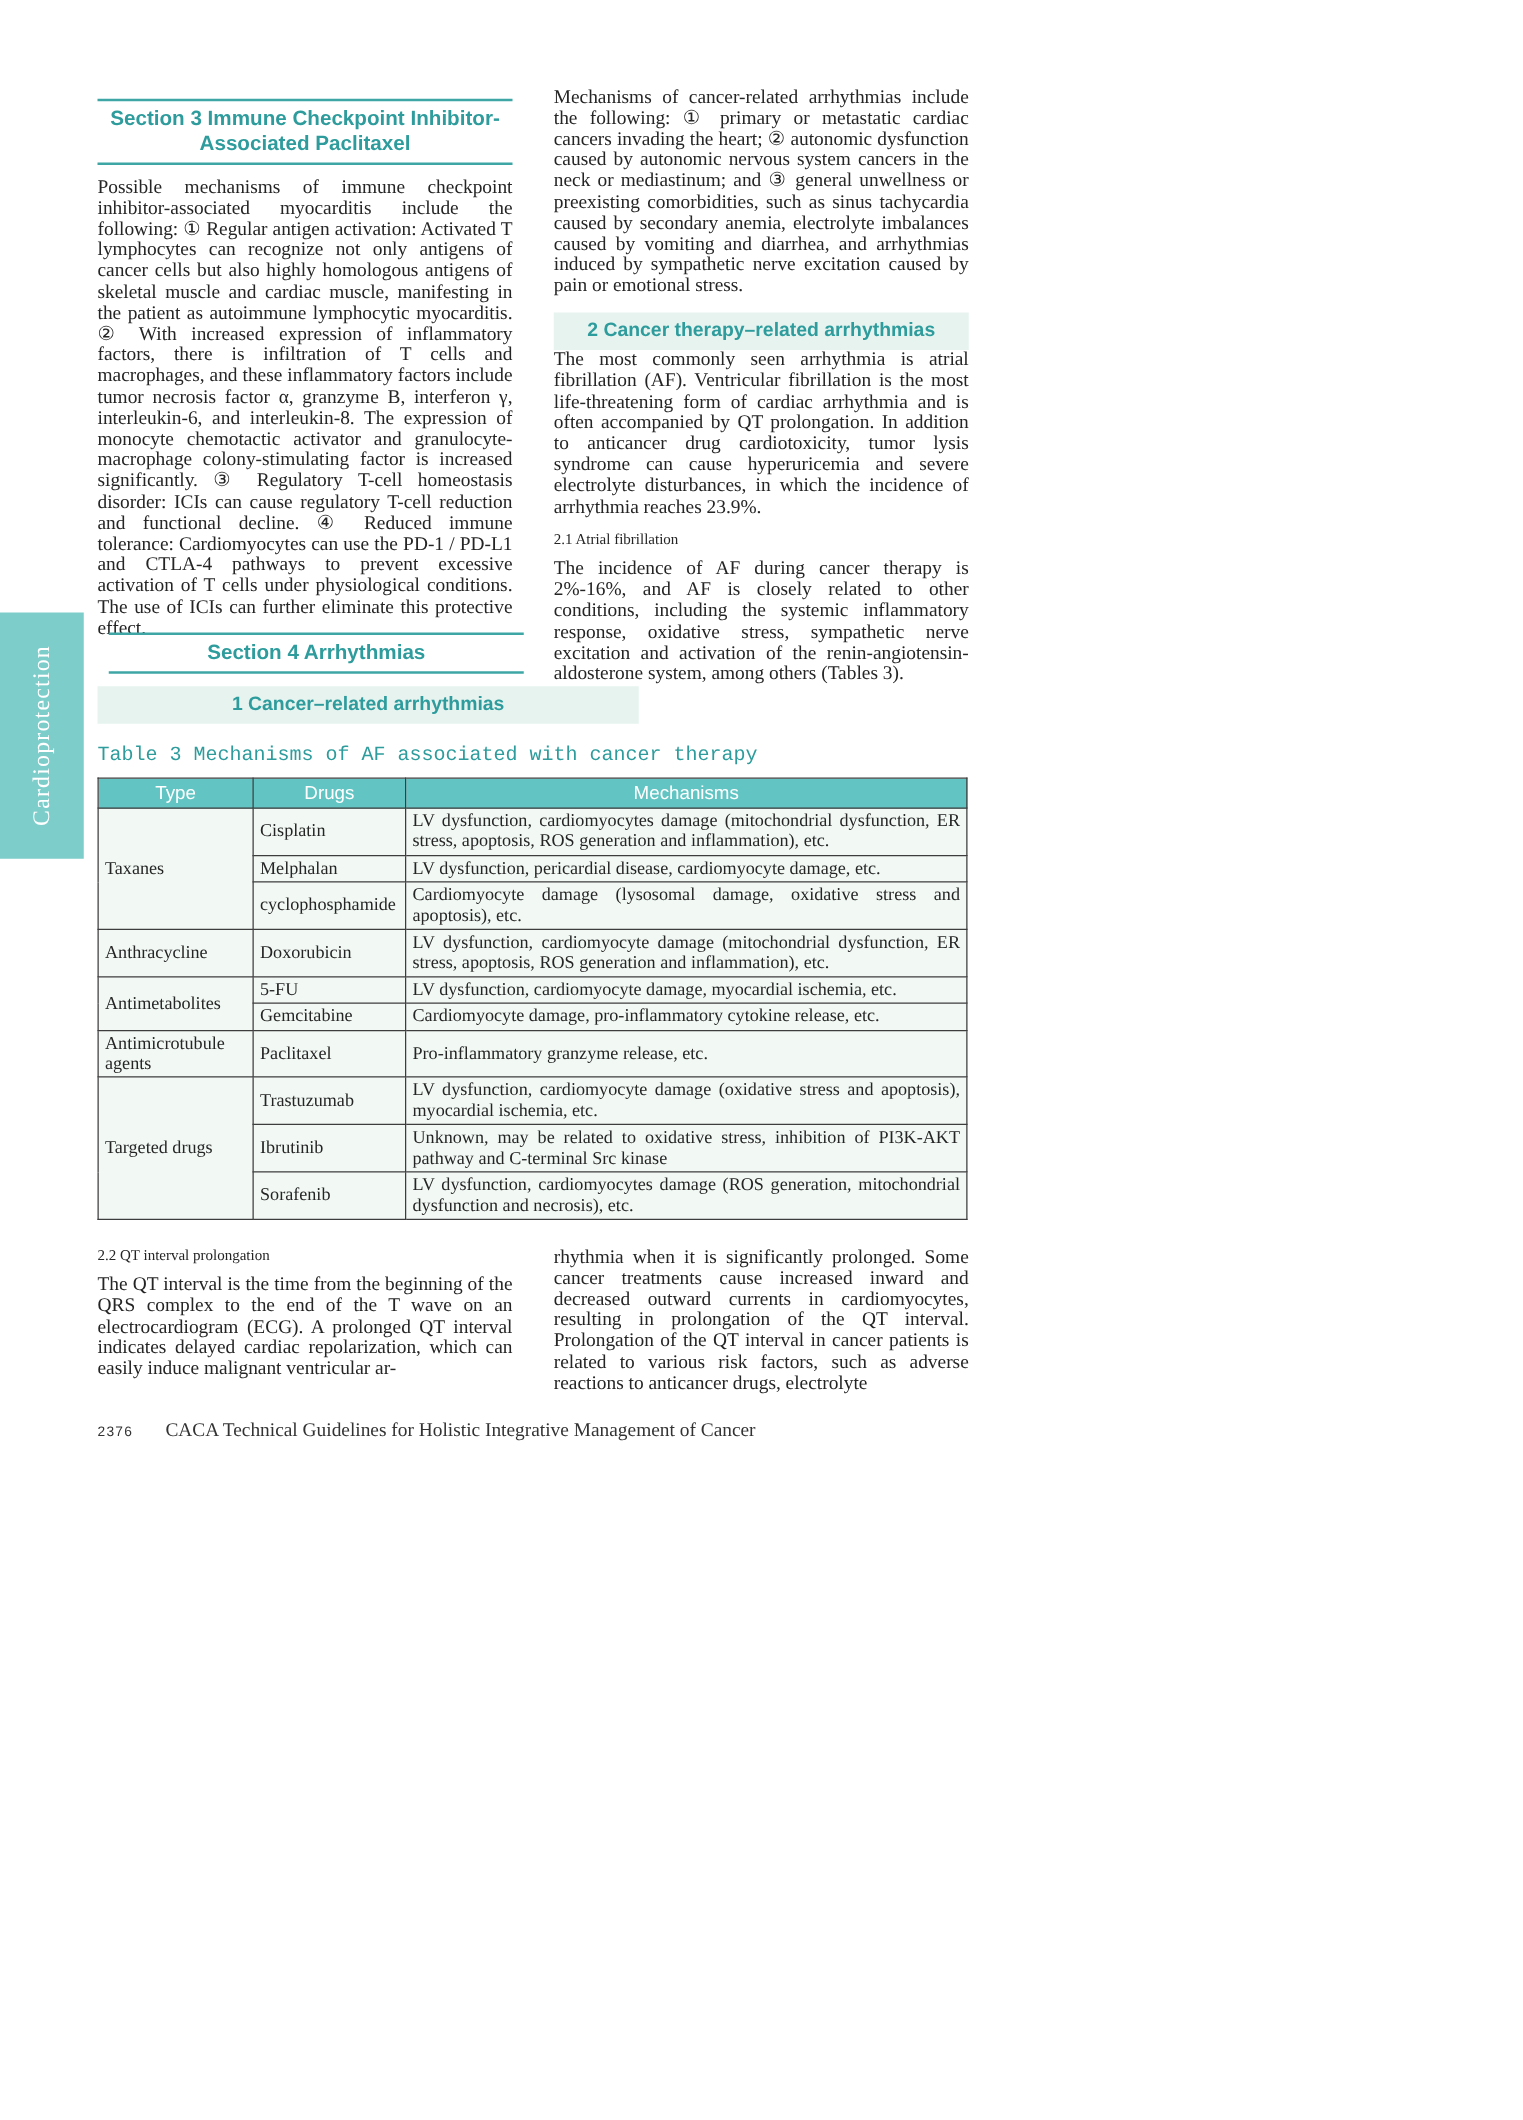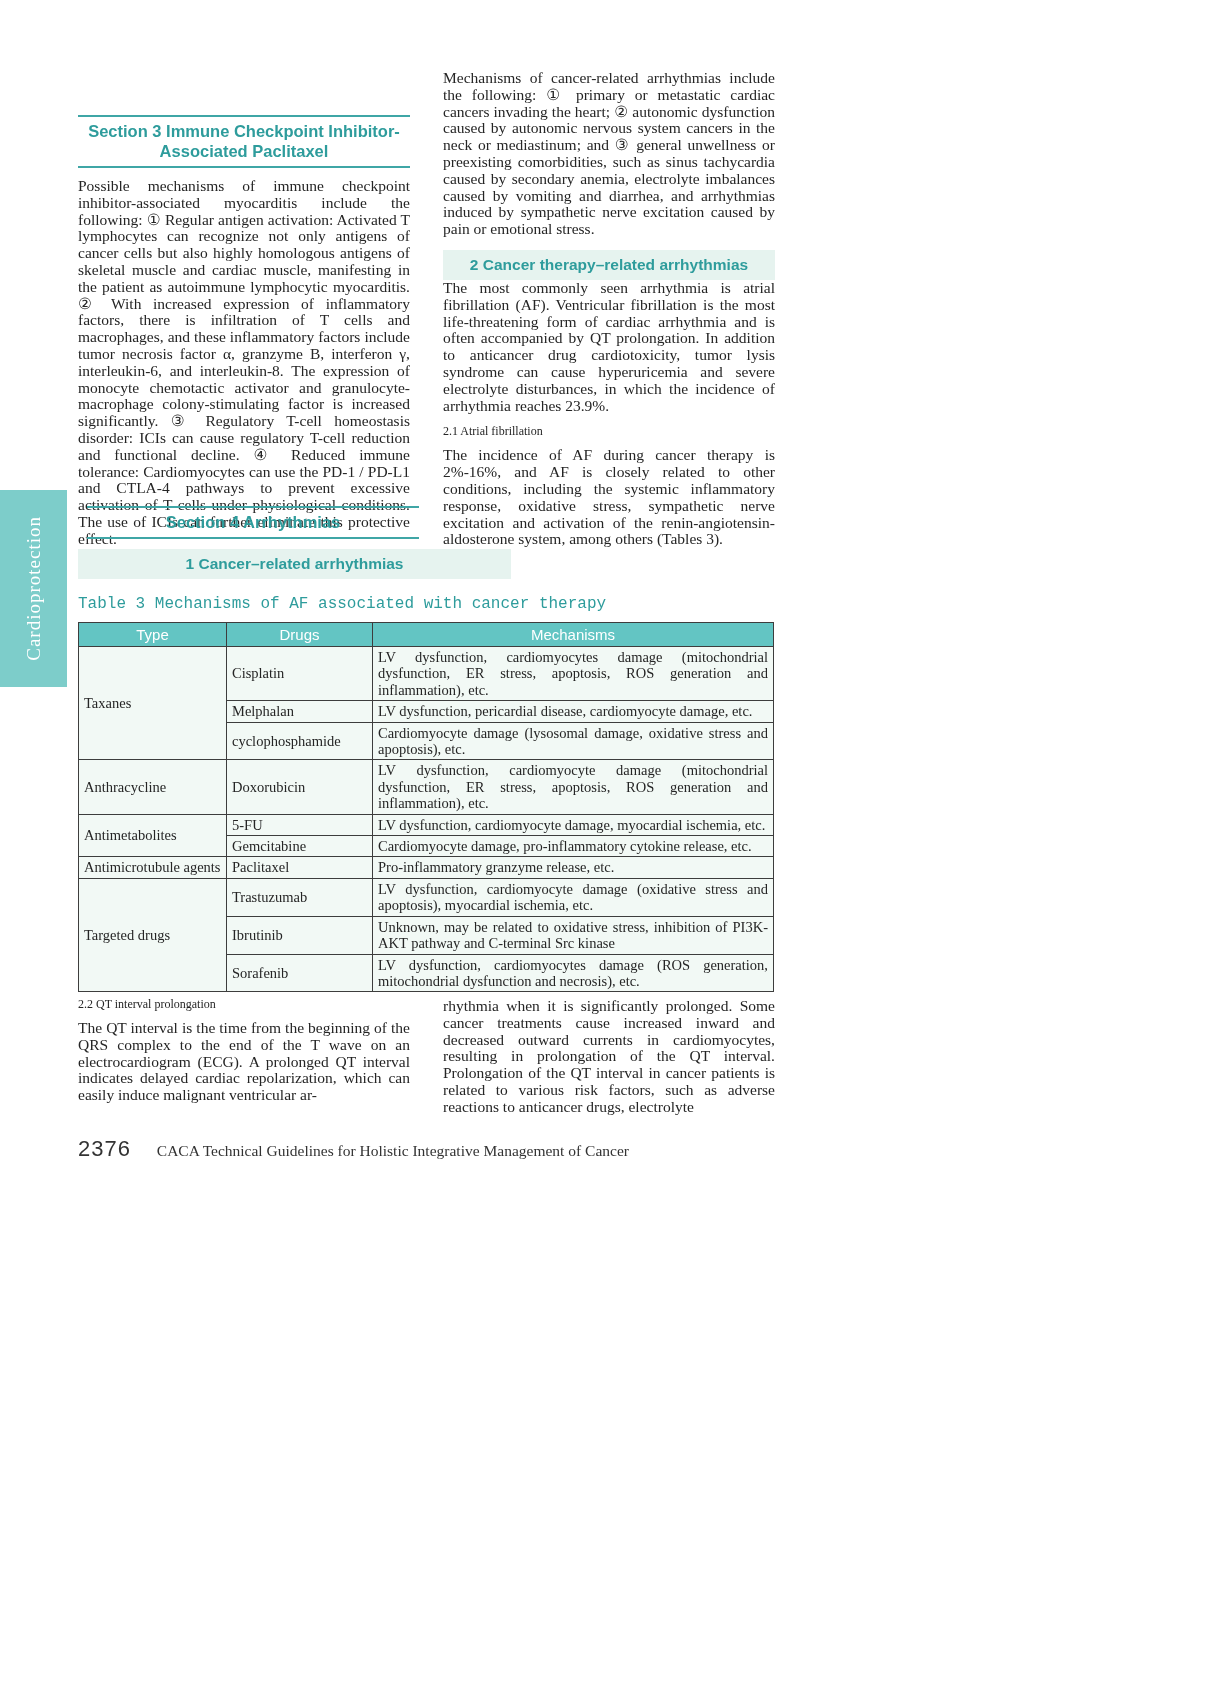--- a/index.html
+++ b/index.html
@@ -38,21 +38,20 @@
     border-top: 2px solid var(--teal-rule, #3fa6a6);
     border-bottom: 2px solid var(--teal-rule, #3fa6a6);
     color: var(--teal-heading, #2e9c9c);
     font-family: "Liberation Sans", sans-serif;
     font-weight: bold;
     font-size: 16.5px;
     line-height: 20px;
     text-align: center;
     padding: 4px 0 5px 0;
     margin-bottom: 10px;
-    margin-top: 36px;
   }
   .subhead-box {
     background: var(--box-bg, #e6f3ef);
     color: var(--teal-heading, #2e9c9c);
     font-family: "Liberation Sans", sans-serif;
     font-weight: bold;
     font-size: 15.5px;
     text-align: center;
     padding: 6px 16px;
   }
@@ -76,42 +75,42 @@
   }
   table.af th, table.af td {
     border: 1.3px solid var(--table-border, #3d3d3d);
   }
   table.af th {
     background: var(--table-header-bg, #63c5c3);
     color: #ffffff;
     font-family: "Liberation Sans", sans-serif;
     font-weight: normal;
     font-size: 15px;
-    padding: 3px 20px;
+    padding: 3px 8px;
   }
   table.af td {
     background: var(--table-cell-bg, #f2f9f5);
     font-size: 14.5px;
     line-height: 16.4px;
     padding: 2px 5px;
     vertical-align: middle;
   }
   td.col-type { width: 107px; }
   td.col-drug { width: 105px; }
   td.col-mech { text-align: justify; }
   .footer {
     position: absolute;
     left: 78px; top: 1136px;
     font-size: 15.5px;
     color: var(--footer-text, #333333);
     white-space: nowrap;
   }
   .pageno {
     font-family: "Liberation Sans", sans-serif;
-    font-size: 22px;
+    font-size: 11px;
     letter-spacing: 1px;
     margin-right: 22px;
   }
 </style>
 </head>
 <body>
 
 <div class="page">
 
   <div class="side-tab">

